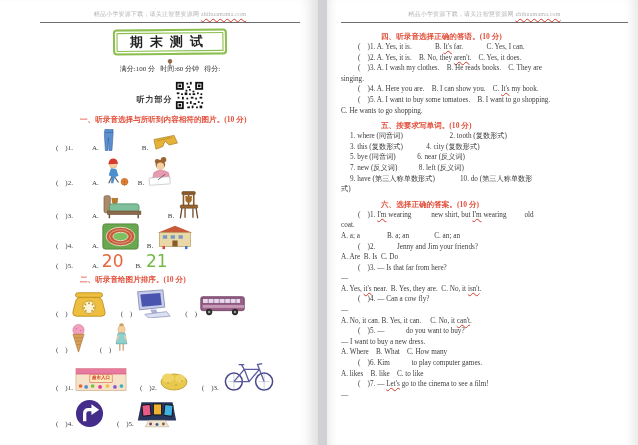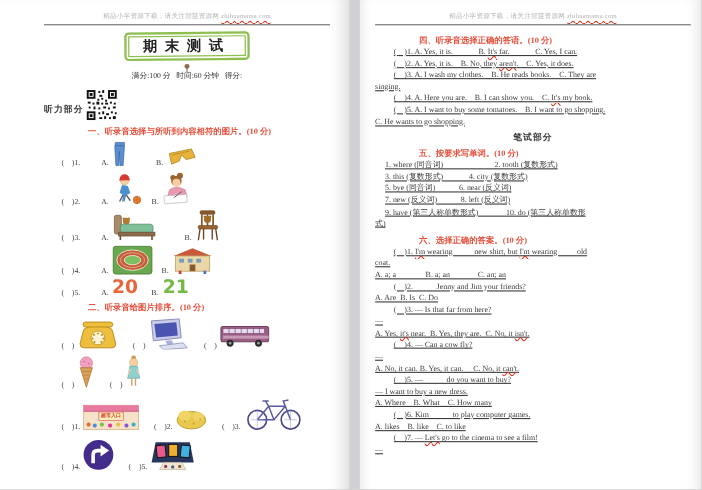--- a/index.html
+++ b/index.html
@@ -1,55 +1,55 @@
 <!DOCTYPE html>
 <html><head>
 <meta charset="utf-8">
 <style>
   html,body{margin:0;padding:0;background:#fff;}
-  .canvas{position:relative;width:638px;height:445px;overflow:hidden;background:#a3a3a3;
+  .canvas{position:relative;width:638px;height:445px;overflow:hidden;background:#22c55e;
           display:flex;font-family:"Liberation Serif","DejaVu Serif",serif;color:#3c3c3c;}
   .page{position:relative;height:445px;background:#fff;box-sizing:border-box;}
   .page.left{width:318px;padding:10px 18px 0 40px;
              box-shadow:inset -16px 0 14px -10px rgba(0,0,0,.14);}
   .gutter{width:9px;height:445px;background:#cfd1d4;}
   .page.right{width:311px;padding:10px 10px 0 14px;
               box-shadow:inset 10px 0 10px -8px rgba(0,0,0,.10), inset -12px 0 12px -8px rgba(0,0,0,.10);}
   .watermark{text-align:center;font-size:6px;color:#b3b3b3;white-space:pre;letter-spacing:.2px;}
   .wm-domain{text-decoration:underline;text-decoration-style:wavy;text-decoration-color:#d23b2a;text-underline-offset:1.5px;}
   .toprule{border-bottom:1.6px solid #6e6e6e;margin-top:3px;}
   
   .titlewrap{text-align:center;margin-top:6px;}
   .titlebox{display:inline-block;border:2px solid #8cbf4e;border-radius:4px;
             box-shadow:inset 0 0 0 1.5px #fff, inset 0 0 0 2.6px #8cbf4e;
             padding:2px 15px;font-family:"Liberation Sans","DejaVu Sans",sans-serif;
             font-weight:bold;font-size:13px;letter-spacing:7px;color:#222;transform:rotate(-.6deg);}
   .pinrow{text-align:center;margin-top:-2px;height:8px;}
   .meta{text-align:center;font-size:7px;margin-top:3px;white-space:pre;color:#333;}
-  .listenrow{display:flex;align-items:flex-end;gap:2px;margin-top:3px;height:33px;}
+  .listenrow{display:flex;justify-content:center;align-items:flex-end;gap:2px;margin-top:3px;height:33px;}
   .listenrow .lab{font-size:8px;font-weight:bold;color:#333;margin-bottom:5px;letter-spacing:1px;}
   .sech{font-size:7.6px;font-weight:bold;color:#e2503c;margin-top:5px;white-space:pre;padding-left:40px;}
   .qt{font-size:7px;white-space:pre;color:#3c3c3c;}
   
   .s1row{display:flex;align-items:flex-end;margin:3px 0 3px 16px;}
   .s1row .lead{width:36px;}
   .s1row .blab{margin-left:26px;margin-right:3px;}
   .s1row .alab{margin-right:3px;}
   .pic{display:block;}
-  .bignum{font-family:"DejaVu Sans","Liberation Sans",sans-serif;font-size:17px;font-weight:bold;line-height:1;}
+  .bignum{font-family:"DejaVu Sans","Liberation Sans",sans-serif;font-size:17px;font-weight:normal;line-height:1;}
   .n20{color:#e8663c;} .n21{color:#76b947;}
   
   .urow{display:flex;align-items:flex-end;margin:4px 0 2px 16px;gap:13px;}
   .unit{display:flex;align-items:flex-end;gap:2px;}
   .picwrap{position:relative;}
   .mkt-label{position:absolute;left:50%;top:8px;transform:translateX(-50%);
              font-size:4.5px;color:#d6362c;background:rgba(250,235,180,.9);padding:0 1px;
              white-space:nowrap;font-weight:bold;}
   
-  .line{font-size:7.2px;line-height:10.6px;white-space:pre;color:#3c3c3c;text-decoration:underline;}
+  .line{font-size:7.2px;line-height:10.6px;white-space:pre;color:#3c3c3c;}
   .line.q{margin-left:17px;}
   .line.i{margin-left:9px;}
   .centerlab{text-align:center;font-size:8px;font-weight:bold;color:#333;letter-spacing:1px;margin:3px 0 1px 0;}
   .sq{text-decoration:underline;text-decoration-style:wavy;text-decoration-color:#d23b2a;text-underline-offset:1.2px;}
 </style>
 </head>
 <body>
 
 <svg width="0" height="0" style="position:absolute" aria-hidden="true">
   <defs>
@@ -419,21 +419,20 @@
 
     <div class="sech" style="margin-top:9px">四、听录音选择正确的答语。(10 分)</div>
     <div class="line q">(    )1. A. Yes, it is.             B. <span class="sq">It's</span> far.             C. Yes, I can.</div>
     <div class="line q">(    )2. A. Yes, it is.    B. No, they <span class="sq">aren't</span>.    C. Yes, it does.</div>
     <div class="line q">(    )3. A. I wash my clothes.    B. He reads books.    C. They are</div>
     <div class="line">singing.</div>
     <div class="line q">(    )4. A. Here you are.    B. I can show you.    C. <span class="sq">It's</span> my book.</div>
     <div class="line q">(    )5. A. I want to buy some tomatoes.    B. I want to go shopping.</div>
     <div class="line">C. He wants to go shopping.</div>
 
-    <div class="centerlab">笔试部分</div>
 
     <div class="sech">五、按要求写单词。(10 分)</div>
     <div class="line i">1. where (同音词)                          2. tooth (复数形式)</div>
     <div class="line i">3. this (复数形式)             4. city (复数形式)</div>
     <div class="line i">5. bye (同音词)            6. near (反义词)</div>
     <div class="line i">7. new (反义词)            8. left (反义词)</div>
     <div class="line i">9. have (第三人称单数形式)              10. do (第三人称单数形</div>
     <div class="line">式)</div>
 
     <div class="sech">六、选择正确的答案。(10 分)</div>

